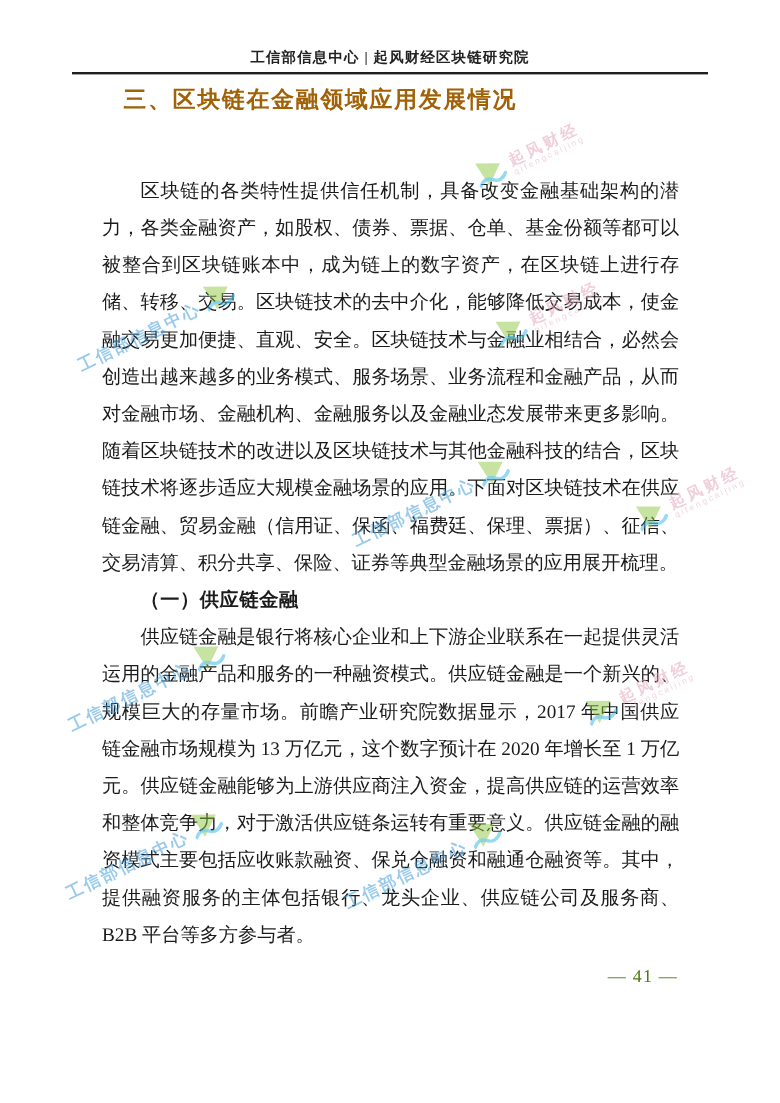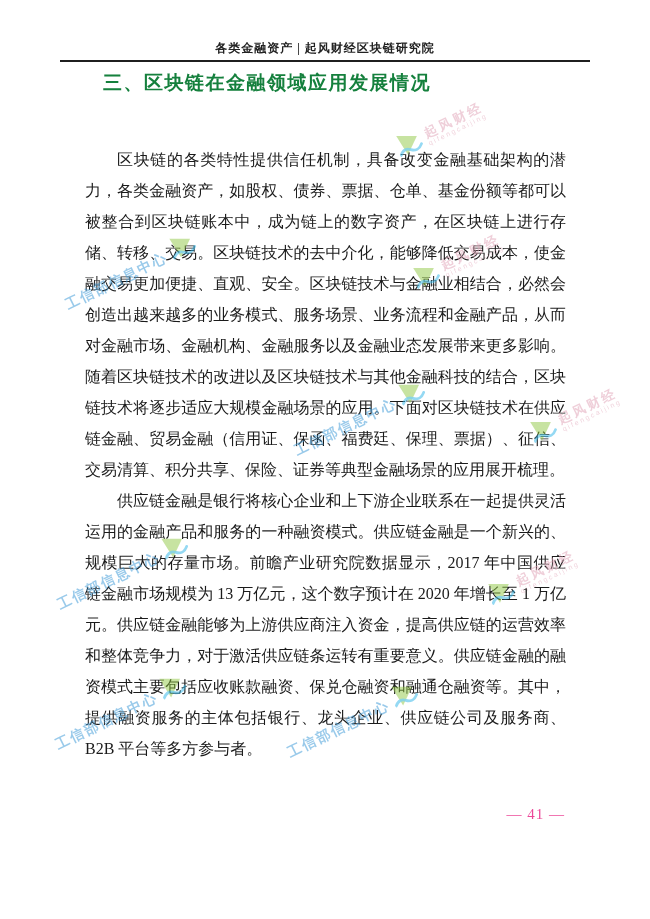--- a/index.html
+++ b/index.html
@@ -23,38 +23,38 @@
   .header-rule{
     position:absolute;top:60px;left:60px;width:530px;
     border-top:2px solid #1f1f1f;
   }
   
   .section-heading{
     position:absolute;top:70px;left:103px;
     font-family:Liberation Serif, serif;
     font-size:19px;font-weight:700;
     letter-spacing:1.5px;
-    color:#15803d;
+    color:#a16207;
   }
   
   .body-text{
     position:absolute;top:104px;left:85px;width:481px;
     font-size:16px;line-height:31px;
     text-align:justify;
     text-justify:inter-ideograph;
     z-index:1;
     margin-top:40px;
   }
   .body-text p{margin:0;text-indent:2em;}
   .sub-heading{font-weight:700;letter-spacing:.5px;}
   
   .page-number{
     position:absolute;top:806px;left:0;width:565px;
     text-align:right;
-    font-size:15px;color:#ec4899;
+    font-size:15px;color:#4d7c0f;
     letter-spacing:1px;
   }
   
   .watermark-layer{
     position:absolute;inset:0;z-index:2;
     pointer-events:none;
   }
   .wm{
     position:absolute;
     display:flex;align-items:center;gap:5px;
@@ -141,25 +141,26 @@
       </div>
       <div class="wm blue" style="left: 56px; top: 730px;">
         <span class="wm-text" style="color:#3f9bd8">工信部信息中心</span>
         <span class="wm-logo"><svg width="26" height="26" viewBox="0 0 32 32">
             <polygon points="6,1 29,12 9,28" fill="#8dc63f" opacity="0.75"></polygon>
             <path d="M1,25 C6,20 11,20 15,24 C19,28 25,28 30,23" stroke="#35b6e9" stroke-width="3.5" fill="none" stroke-linecap="round" opacity="0.8"></path>
           </svg></span>
       </div>
     </div>
 
-  <div class="header-text">各类金融资产 | 起风财经区块链研究院</div>
+  <div class="header-text">工信部信息中心 | 起风财经区块链研究院</div>
   <div class="header-rule"></div>
 
   <div class="section-heading">三、区块链在金融领域应用发展情况</div>
 
   <div class="body-text">
     <p>区块链的各类特性提供信任机制，具备改变金融基础架构的潜力，各类金融资产，如股权、债券、票据、仓单、基金份额等都可以被整合到区块链账本中，成为链上的数字资产，在区块链上进行存储、转移、交易。区块链技术的去中介化，能够降低交易成本，使金融交易更加便捷、直观、安全。区块链技术与金融业相结合，必然会创造出越来越多的业务模式、服务场景、业务流程和金融产品，从而对金融市场、金融机构、金融服务以及金融业态发展带来更多影响。随着区块链技术的改进以及区块链技术与其他金融科技的结合，区块链技术将逐步适应大规模金融场景的应用。下面对区块链技术在供应链金融、贸易金融（信用证、保函、福费廷、保理、票据）、征信、交易清算、积分共享、保险、证券等典型金融场景的应用展开梳理。</p>
+    <p class="sub-heading">（一）供应链金融</p>
     <p>供应链金融是银行将核心企业和上下游企业联系在一起提供灵活运用的金融产品和服务的一种融资模式。供应链金融是一个新兴的、规模巨大的存量市场。前瞻产业研究院数据显示，2017 年中国供应链金融市场规模为 13 万亿元，这个数字预计在 2020 年增长至 1 万亿元。供应链金融能够为上游供应商注入资金，提高供应链的运营效率和整体竞争力，对于激活供应链条运转有重要意义。供应链金融的融资模式主要包括应收账款融资、保兑仓融资和融通仓融资等。其中，提供融资服务的主体包括银行、龙头企业、供应链公司及服务商、B2B 平台等多方参与者。</p>
   </div>
 
   <div class="page-number">— 41 —</div>
 
 </div>
 
 </body></html>

